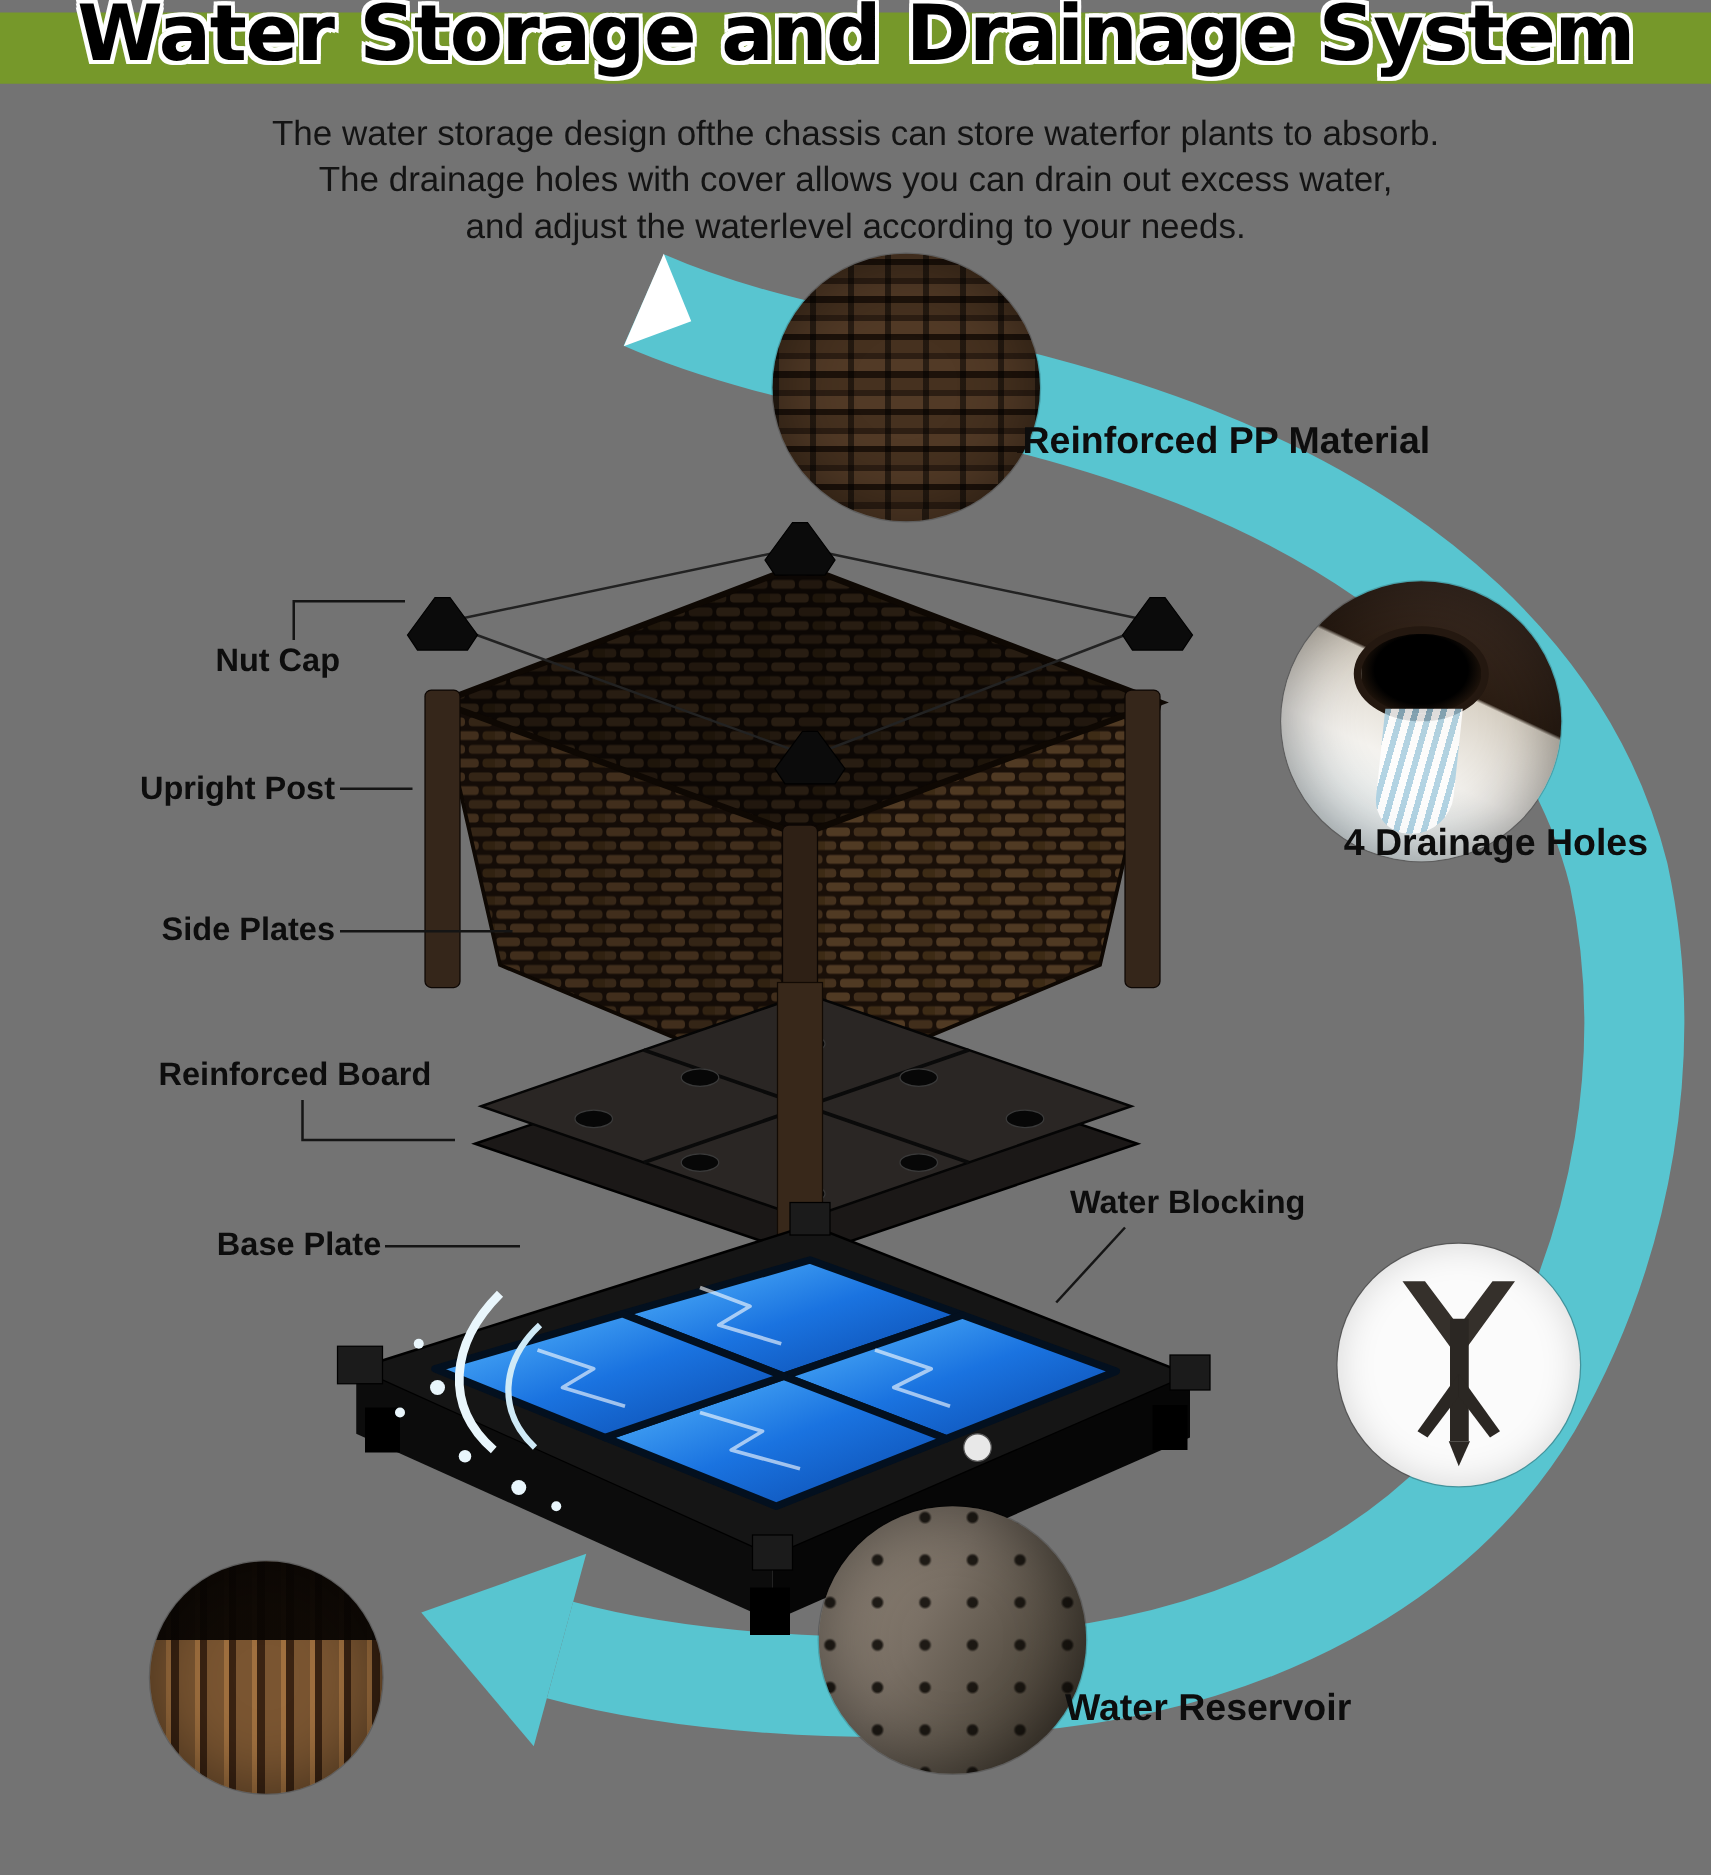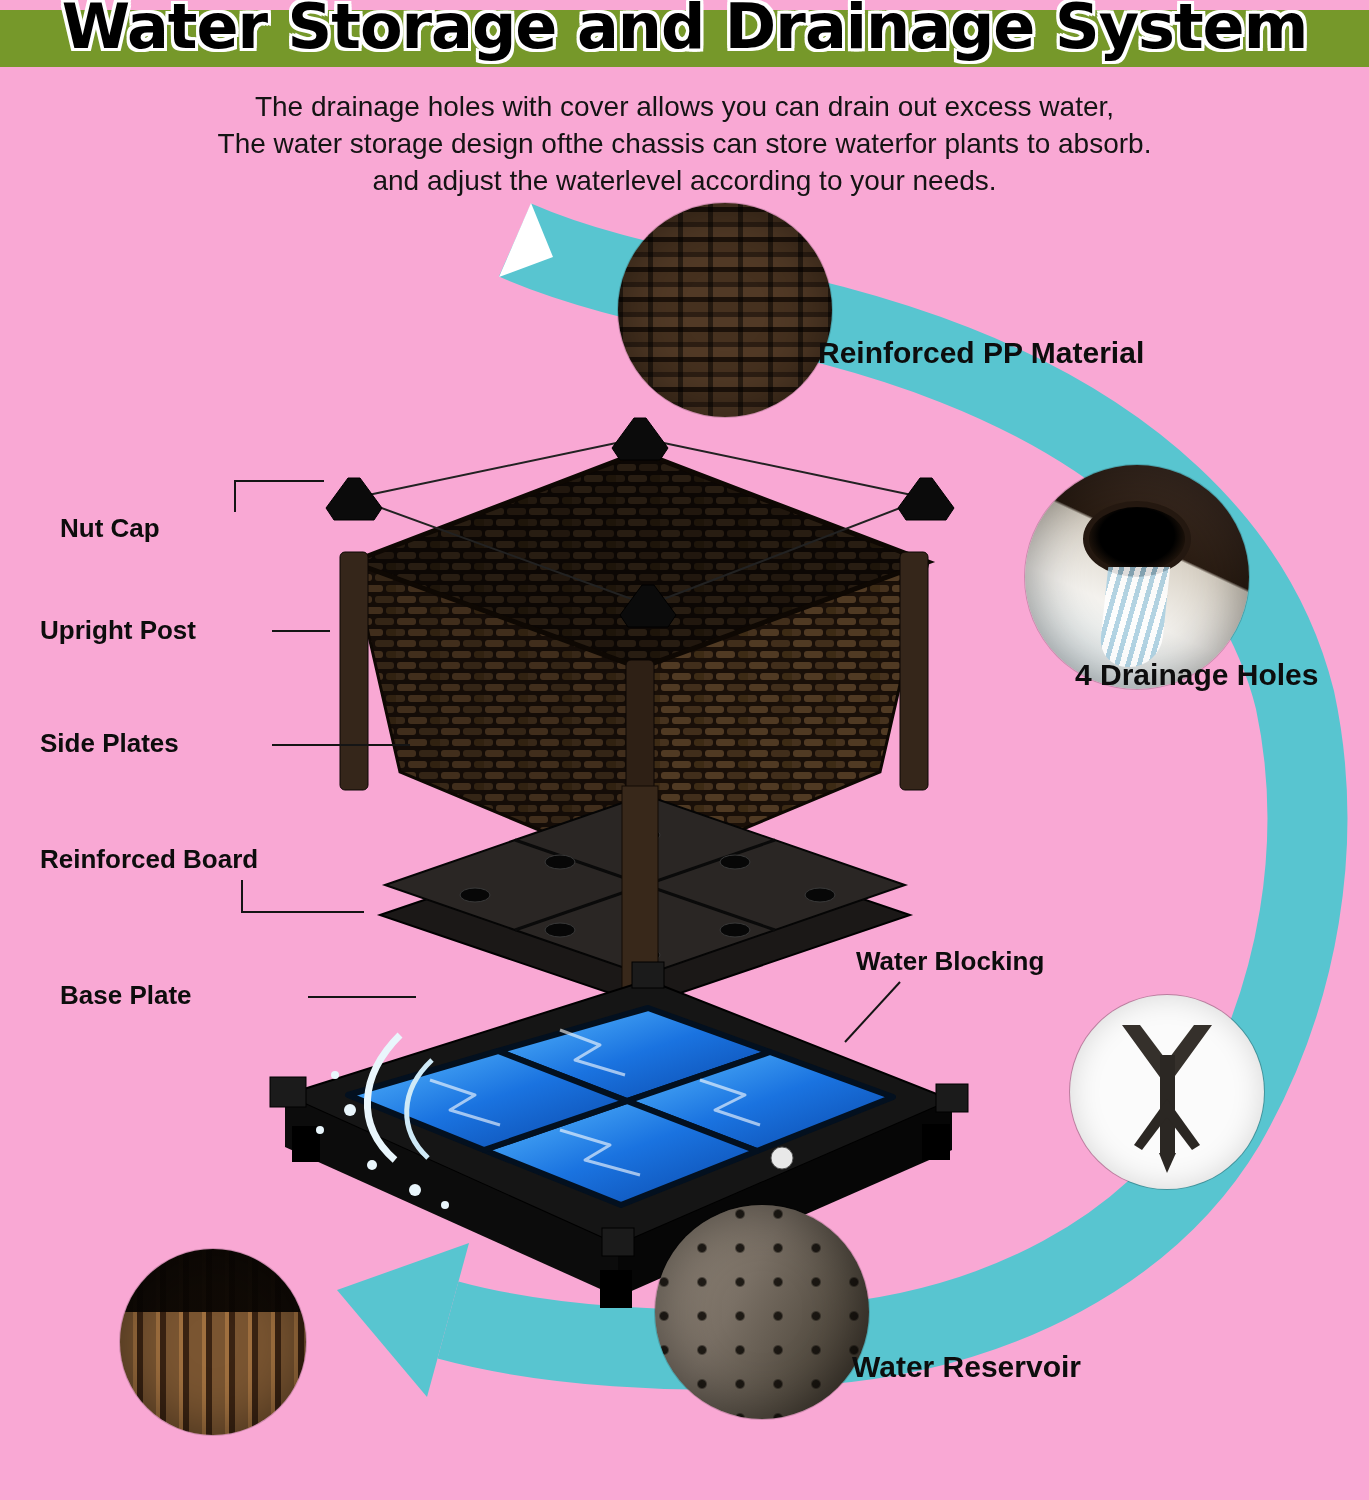--- a/index.html
+++ b/index.html
@@ -1,20 +1,20 @@
 <!DOCTYPE html>
 <html><head>
 <meta charset="utf-8">
 <style>
   html,body{margin:0;padding:0;background:#ffffff;}
   .canvas{
     position:relative;
     width:1369px;height:1500px;
     margin:0 auto;
-    background:#f9a8d4;
+    background:#737373;
     overflow:hidden;
     font-family:"Liberation Sans", sans-serif;
     color:#0d0d0d;
   }
   
   .header-bar{
     position:absolute;left:0;top:10px;width:100%;height:57px;
     background:#76982a;z-index:2;
   }
   .page-title{
@@ -78,21 +78,21 @@
     background-image:
       linear-gradient(180deg, rgba(10,6,3,.95) 0 34%, rgba(10,6,3,0) 34%),
       repeating-linear-gradient(90deg, #7a5531 0 13px, #a0703f 13px 17px, #3a2312 17px 23px);
   }
   
   .callout{
     position:absolute;z-index:3;font-weight:700;font-size:26px;color:#0d0d0d;
     white-space:nowrap;
     text-align:right;
   }
-  .callout.right-align{text-align:left;}
+  .callout.right-align{text-align:right;}
   .feature{
     position:absolute;z-index:3;font-weight:700;font-size:30px;color:#0d0d0d;
     white-space:nowrap;
   }
   .nut-cap-label{left:60px;top:513px;width:212px;}
   .upright-post-label{left:40px;top:615px;width:228px;}
   .side-plates-label{left:40px;top:728px;width:228px;}
   .waterproof-board-label{left:40px;top:844px;width:305px;}
   .base-plate-label{left:60px;top:980px;width:245px;}
   .water-blocking-label{left:856px;top:946px;}
@@ -103,22 +103,22 @@
   .articulated-label{left:36px;top:1443px;font-size:34px;font-weight:400;}
 </style>
 </head>
 <body>
 
 <div class="canvas">
 
   <div class="header-bar"></div>
   <div class="page-title">Water Storage and Drainage System</div>
   <div class="description">
+    <div>The water storage design ofthe chassis can store waterfor plants to absorb.</div>
     <div>The drainage holes with cover allows you can drain out excess water,</div>
-    <div>The water storage design ofthe chassis can store waterfor plants to absorb.</div>
     <div>and adjust the waterlevel according to your needs.</div>
   </div>
 
   <svg class="scene" width="1369" height="1500" viewBox="0 0 1369 1500">
     <defs>
       <pattern id="weave" width="44" height="22" patternUnits="userSpaceOnUse">
         <rect width="44" height="22" fill="#1c110a"></rect>
         <rect x="1" y="2" width="19" height="7" rx="3" fill="#5a4128"></rect>
         <rect x="23" y="2" width="19" height="7" rx="3" fill="#49341f"></rect>
         <rect x="-10" y="13" width="19" height="7" rx="3" fill="#4e3822"></rect>

